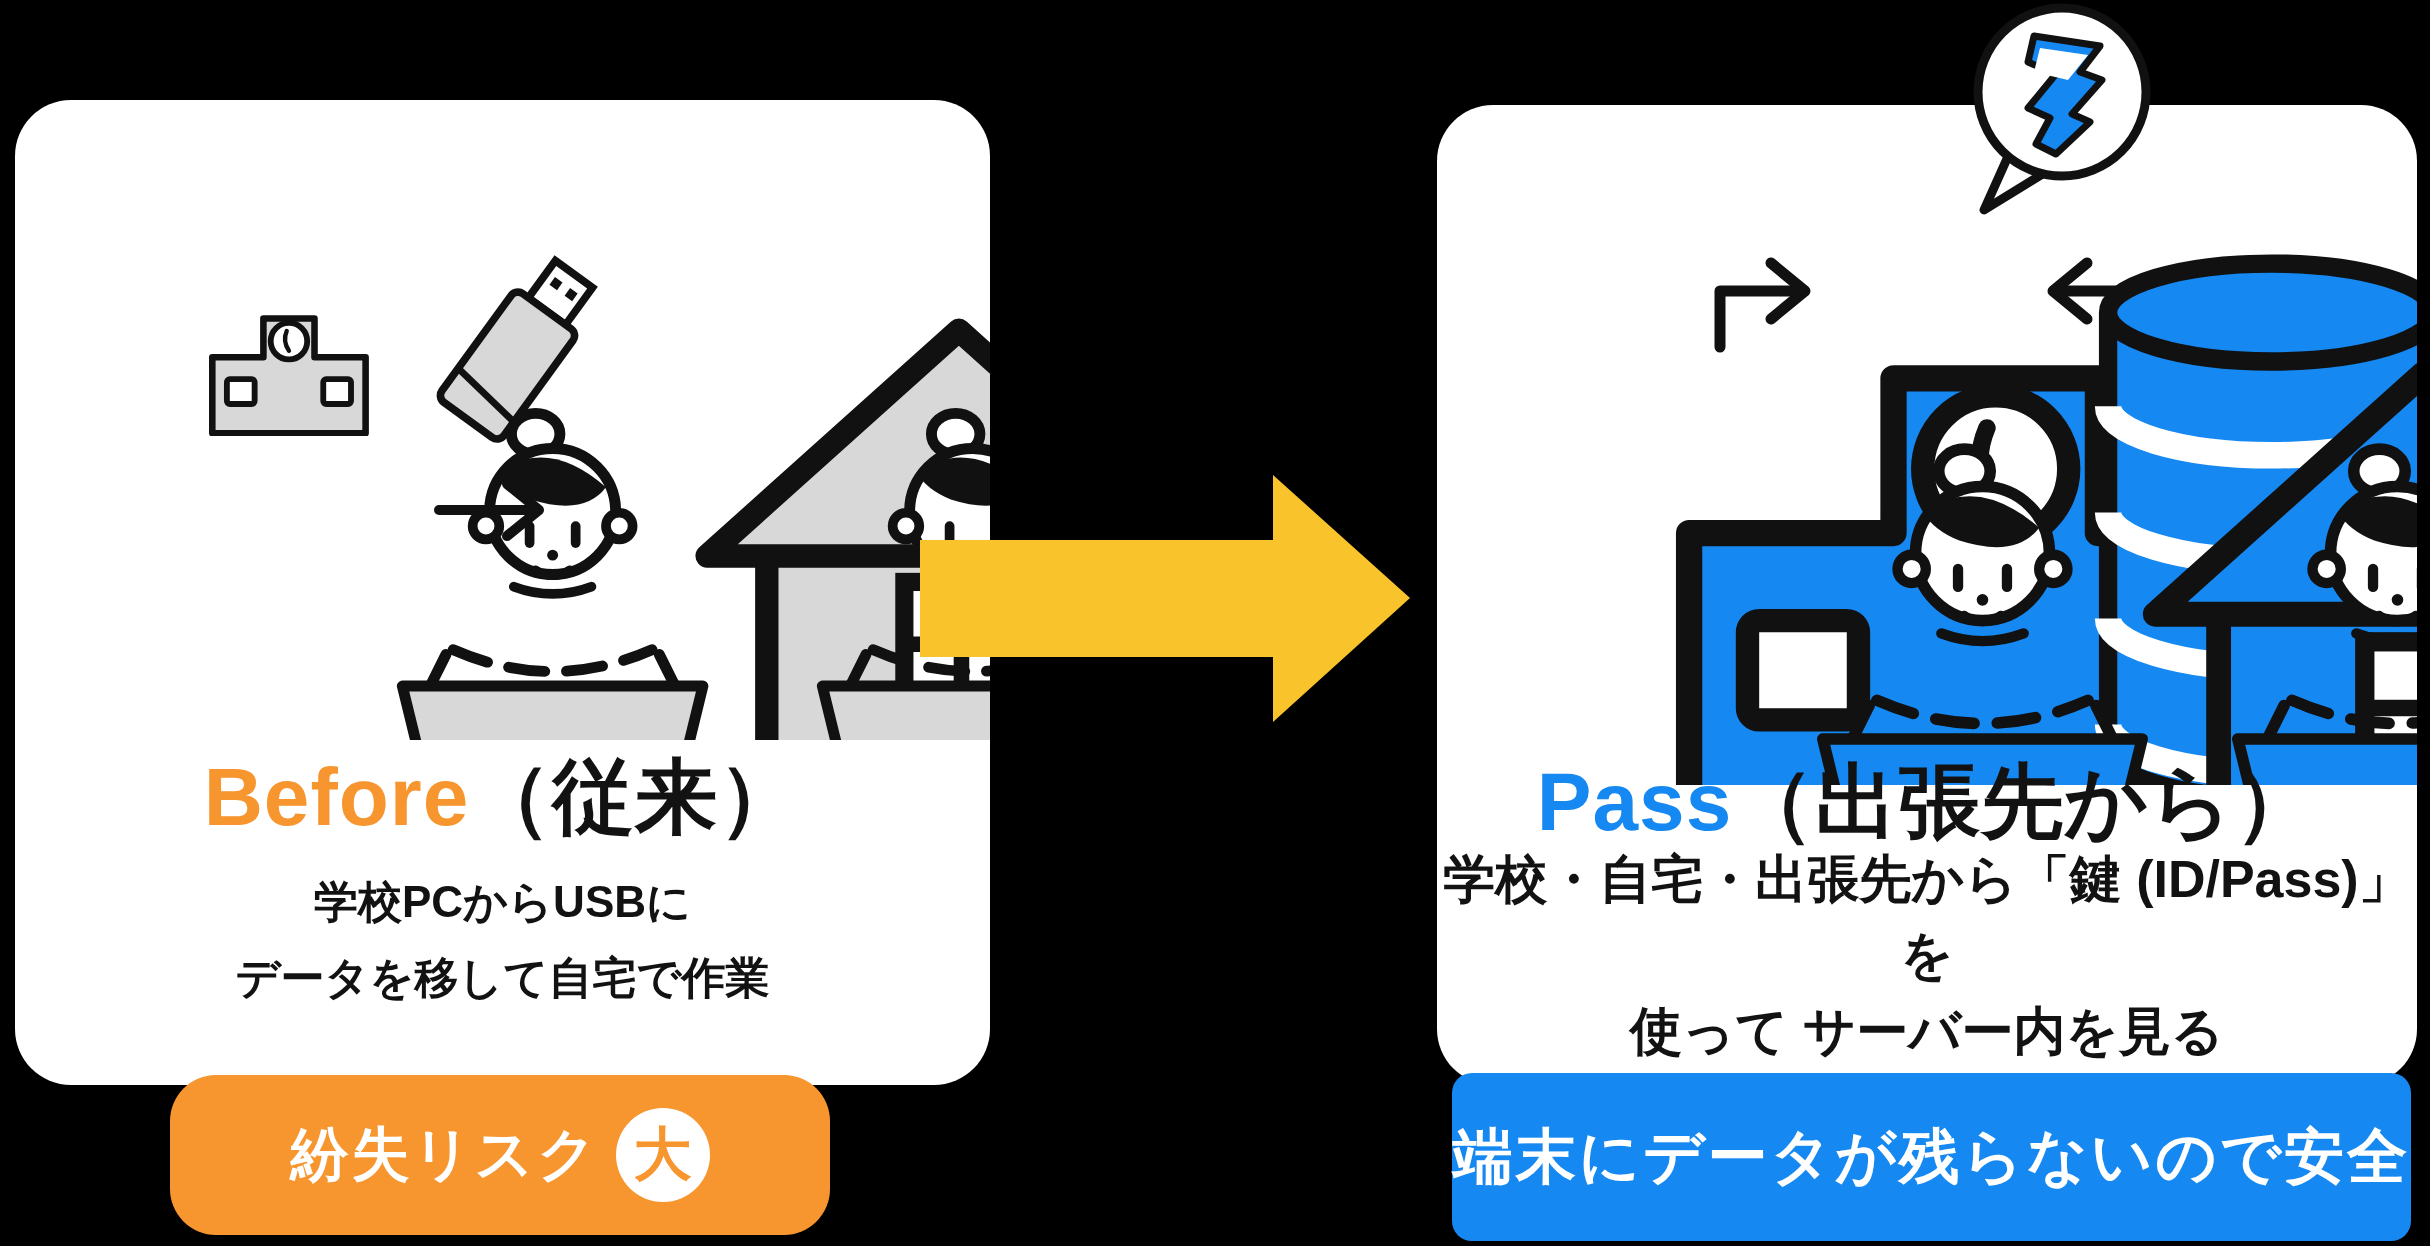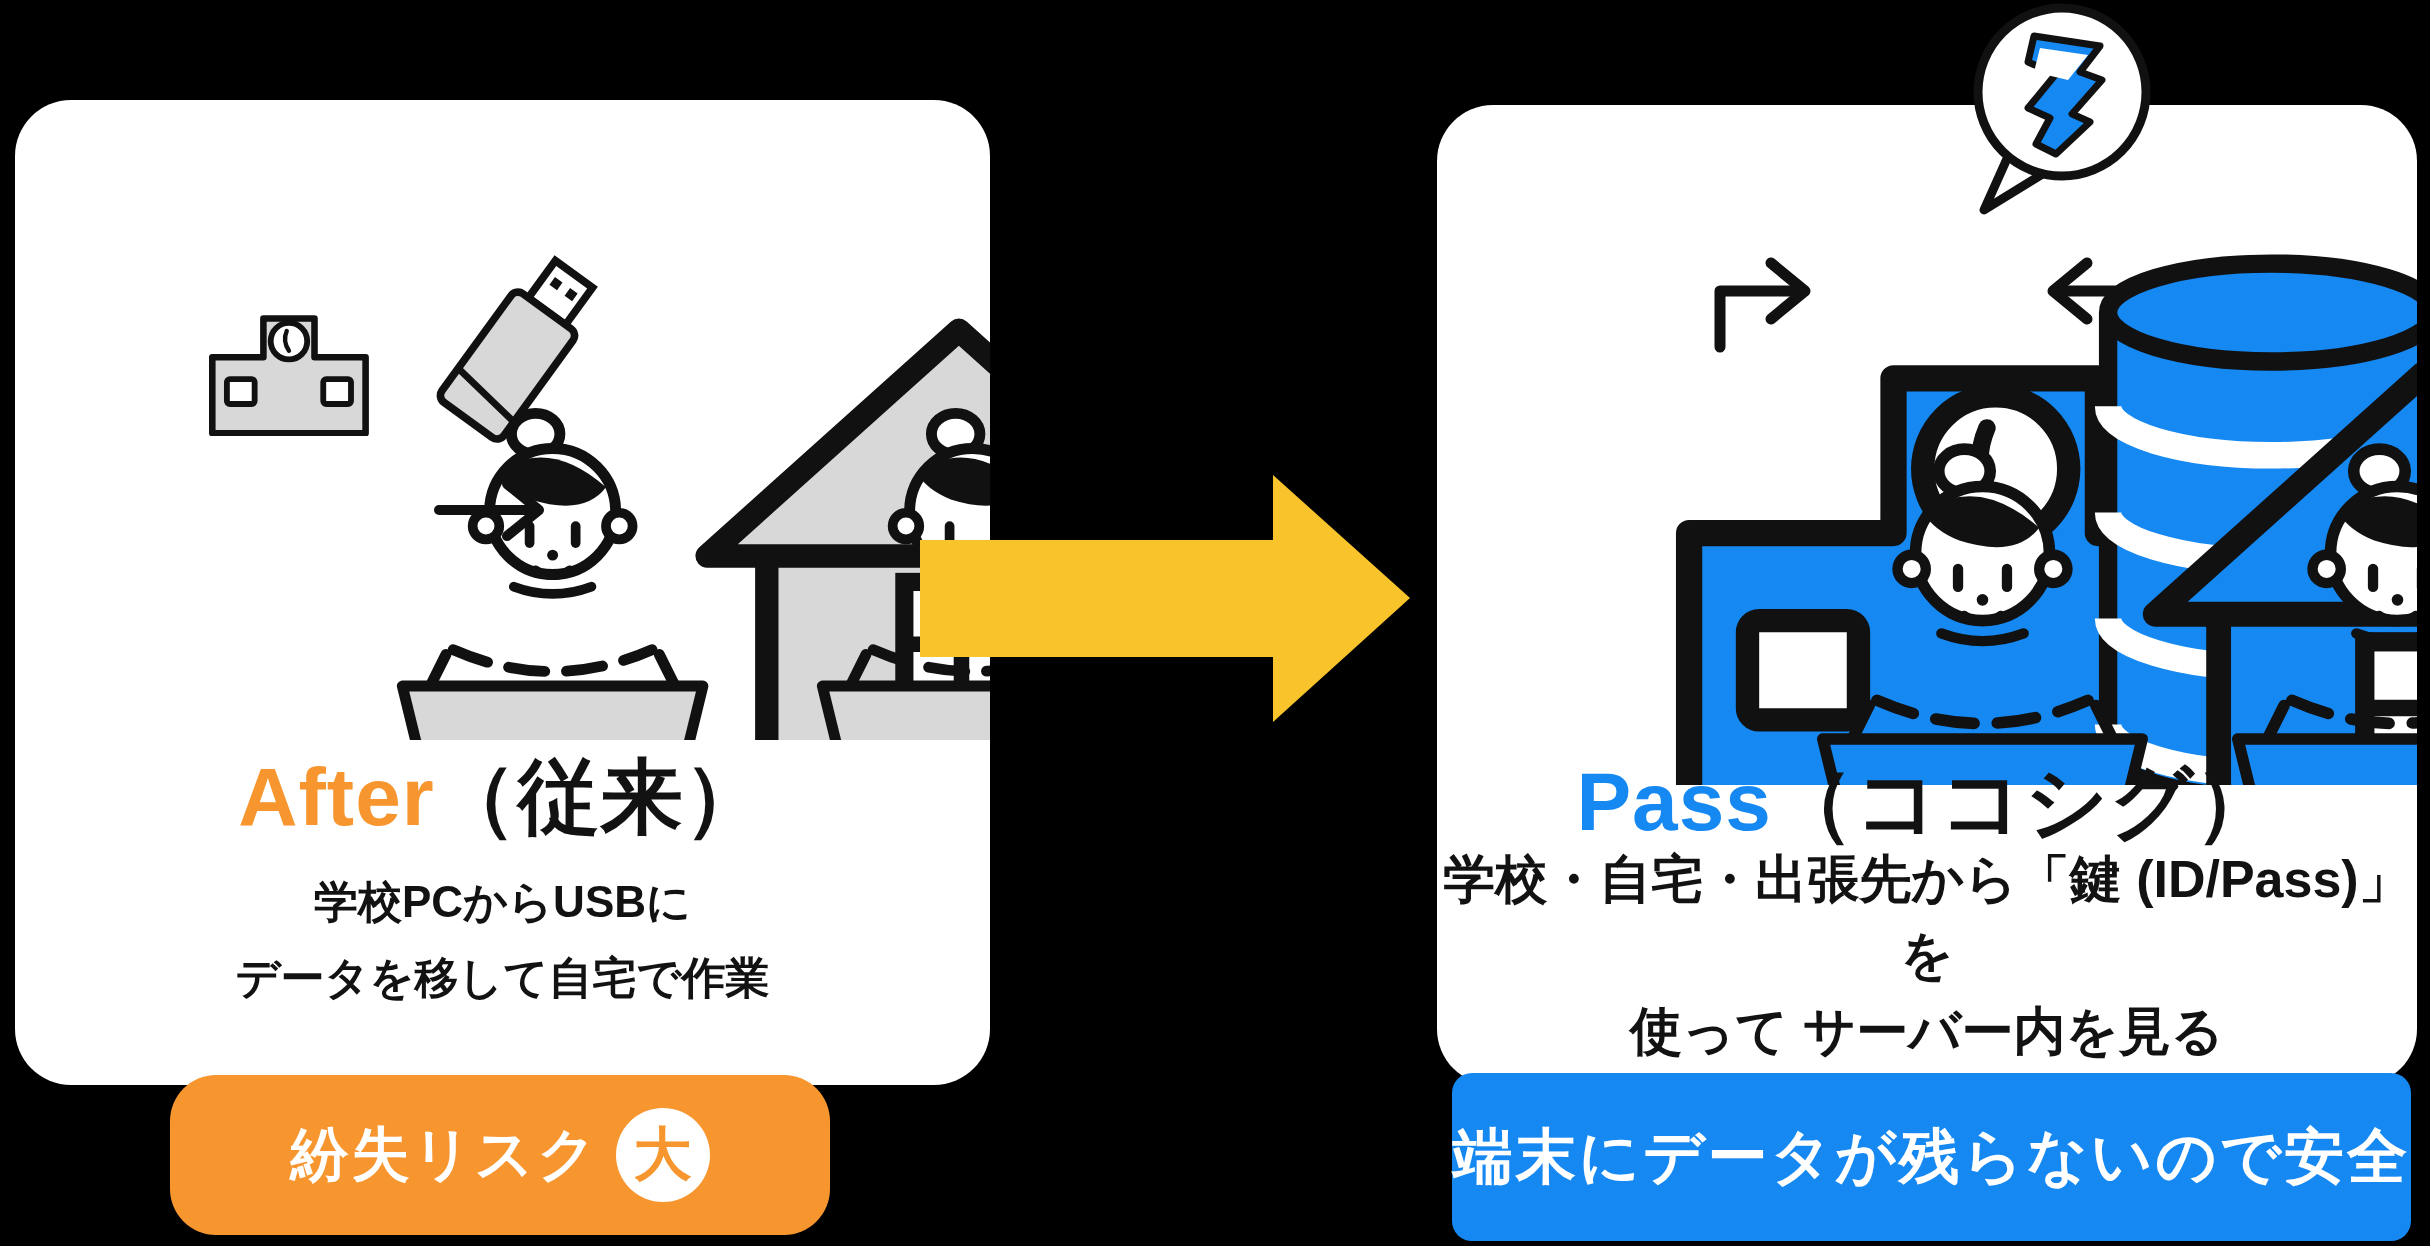--- a/index.html
+++ b/index.html
@@ -134,21 +134,21 @@
       </g>
       <g>
         <use href="#sym-person" transform="translate(592,300) scale(0.75)"></use>
       </g>
       <g stroke="#111" stroke-width="10" fill="none" stroke-linecap="round" stroke-linejoin="round">
         <line x1="424" y1="410" x2="516" y2="410"></line>
         <path d="M 492,384 L 524,410 L 492,436"></path>
       </g>
     </svg>
     <div class="panel-text title">
-      <span class="hl-orange">After</span><span>（従来）</span>
+      <span class="hl-orange">Before</span><span>（従来）</span>
     </div>
     <div class="panel-text desc">
       <span>学校PCからUSBに</span>
       <span>データを移して自宅で作業</span>
     </div>
   </div>
 
   <div class="badge orange">
     <span>紛失リスク</span>
     <span class="emph-circle">大</span>
@@ -178,21 +178,21 @@
         <use href="#sym-house" transform="translate(628,250) scale(0.73)"></use>
       </g>
       <g>
         <use href="#sym-person" transform="translate(178,330) scale(0.75)"></use>
       </g>
       <g>
         <use href="#sym-person" transform="translate(593,330) scale(0.75)"></use>
       </g>
     </svg>
     <div class="panel-text title">
-      <span class="hl-blue">Pass</span><span>（ココシグ）</span>
+      <span class="hl-blue">Pass</span><span>（出張先から）</span>
     </div>
     <div class="panel-text desc">
       <span>学校・自宅・出張先から「鍵 (ID/Pass)」を</span>
       <span>使って サーバー内を見る</span>
     </div>
   </div>
 
   <svg class="bubble" width="200" height="215" viewBox="0 0 200 215">
     <polygon points="48,150 22,208 92,165" fill="#fff" stroke="#111" stroke-width="9" stroke-linejoin="round"></polygon>
     <circle cx="100" cy="90" r="84" fill="#fff" stroke="#111" stroke-width="9"></circle>

